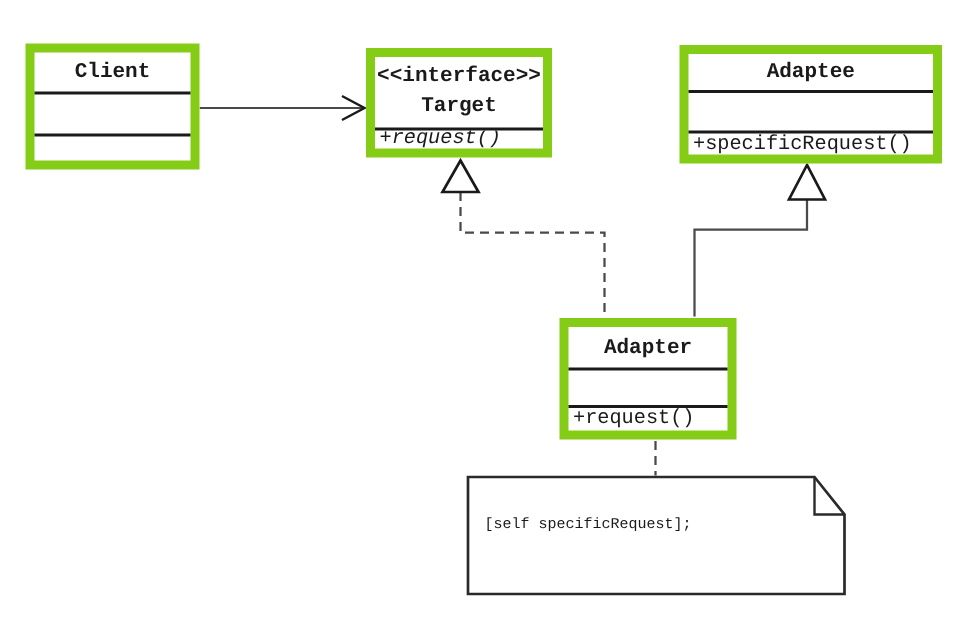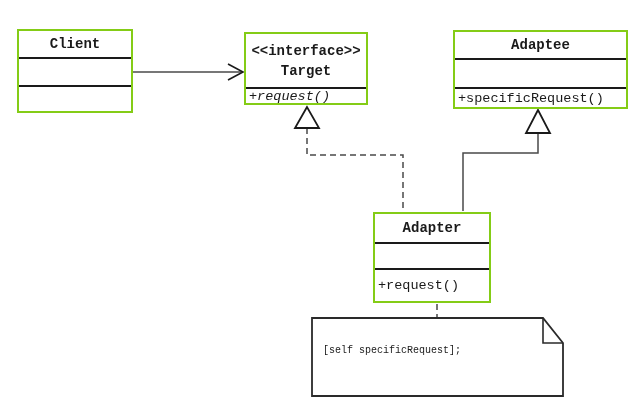--- a/index.html
+++ b/index.html
@@ -13,21 +13,21 @@
   }
   #connector-layer {
     position: absolute;
     left: 0; top: 0;
     width: 642px; height: 417px;
   }
   .uml-box {
     position: absolute;
     box-sizing: border-box;
     background: #ffffff;
-    border: 2px solid #84cc16;
+    border: 6px solid #84cc16;
     display: flex;
     flex-direction: column;
   }
   .compartment {
     box-sizing: border-box;
     overflow: hidden;
   }
   .compartment + .compartment {
     border-top: 2px solid #1a1a1a;
     align-items: center;
@@ -54,21 +54,21 @@
   .fill { flex: 1 1 auto; }
   
   #client-class  { left: 17px;  top: 29px;  width: 116px; height: 84px; }
   #client-class .c1 { height: 26px; }
   #client-class .c2 { height: 28px; }
   #target-class  { left: 244px; top: 32px;  width: 124px; height: 73px; }
   #target-class .c1 { height: 58px; }
   #adaptee-class { left: 453px; top: 30px;  width: 175px; height: 79px; }
   #adaptee-class .c1 { height: 26px; }
   #adaptee-class .c2 { height: 29px; }
-  #adapter-class { left: 373px; top: 212px; width: 118px; height: 91px; }
+  #adapter-class { left: 373px; top: 212px; width: 118px; height: 81px; }
   #adapter-class .c1 { height: 28px; }
   #adapter-class .c2 { height: 26px; }
   #note-text {
     position: absolute;
     left: 323px;
     top: 345px;
     width: 225px;
     font-size: 10px;
     color: #1a1a1a;
     white-space: nowrap;

